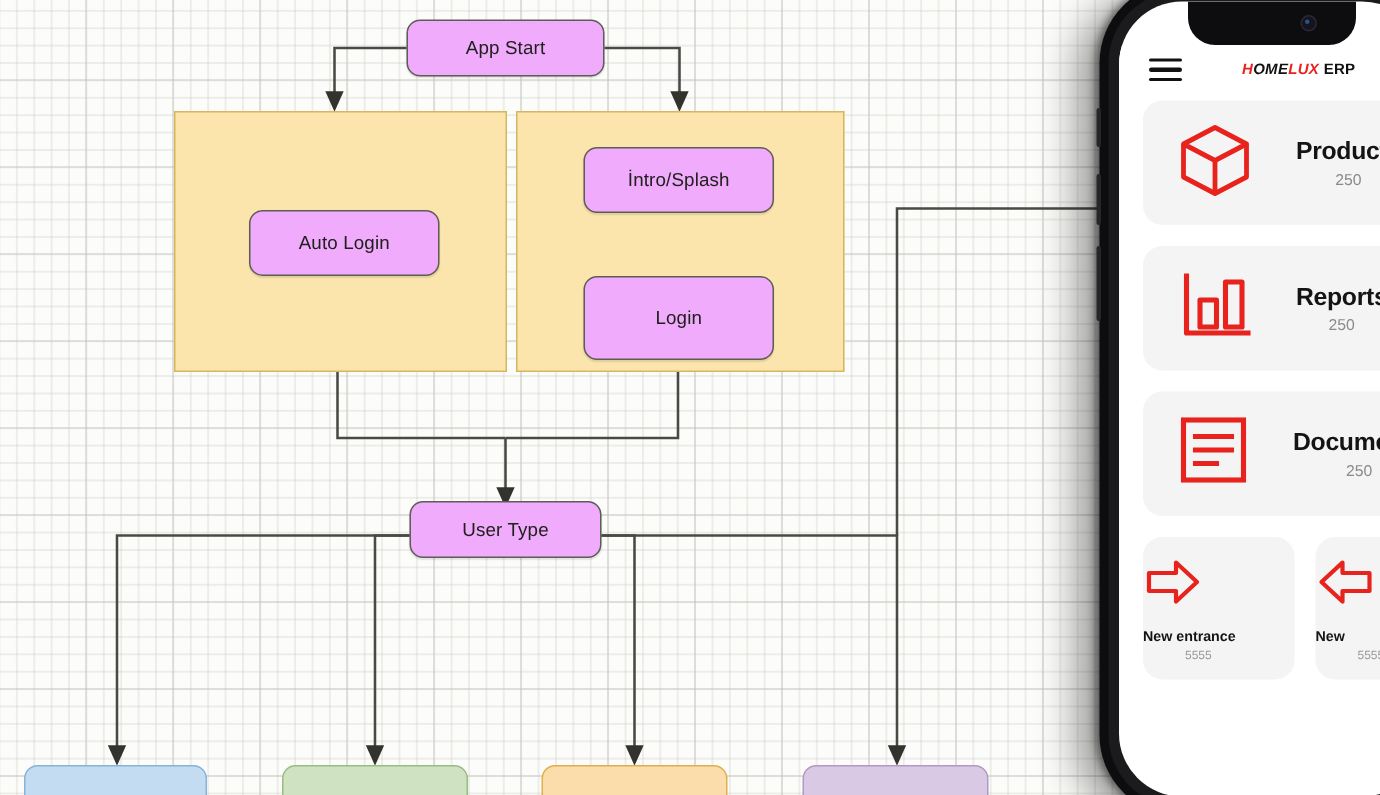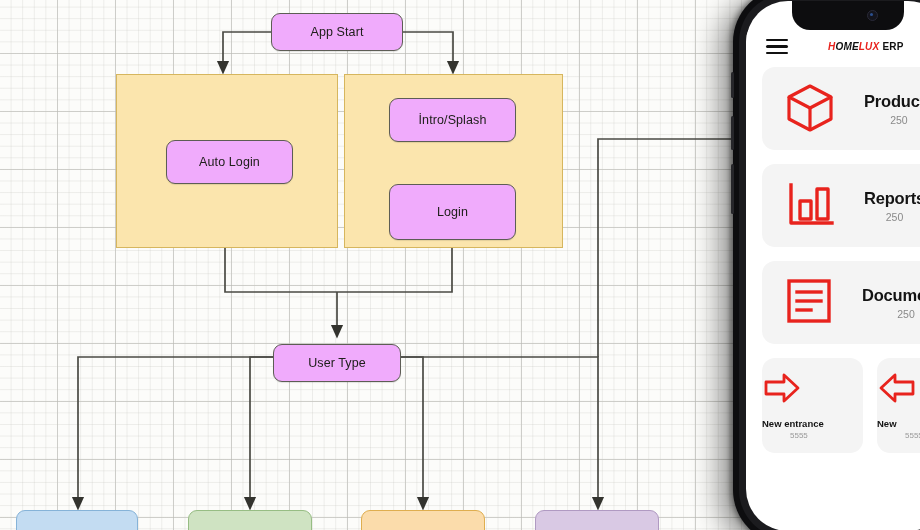--- a/index.html
+++ b/index.html
@@ -150,21 +150,21 @@
   <div class="group" style="left:344px;top:74px;width:219px;height:174px;"></div>
 
   <div class="node" style="left:271px;top:13px;width:132px;height:38px;">App Start</div>
 
   <div class="node" style="left:166px;top:140px;width:127px;height:44px;">Auto Login</div>
 
   <div class="node" style="left:389px;top:98px;width:127px;height:44px;">İntro/Splash</div>
 
   <div class="node" style="left:389px;top:184px;width:127px;height:56px;">Login</div>
 
-  <div class="node" style="left:273px;top:344px;width:128px;height:38px;">User Type</div>
+  <div class="node" style="left:273px;top:334px;width:128px;height:38px;">User Type</div>
 
   <div class="leafbox" style="left:16px;top:510px;width:122px;height:24px;background:#c3dcf2;border:1.4px solid #86b3d8;"></div>
   <div class="leafbox" style="left:188px;top:510px;width:124px;height:24px;background:#cfe3c2;border:1.4px solid #97bd84;"></div>
   <div class="leafbox" style="left:361px;top:510px;width:124px;height:24px;background:#fbdcab;border:1.4px solid #dfae4f;"></div>
   <div class="leafbox" style="left:535px;top:510px;width:124px;height:24px;background:#d9c9e4;border:1.4px solid #b09ac2;"></div>
 
   <div class="phone">
     <div class="side-btn sb1"></div>
     <div class="side-btn sb2"></div>
     <div class="side-btn sb3"></div>

